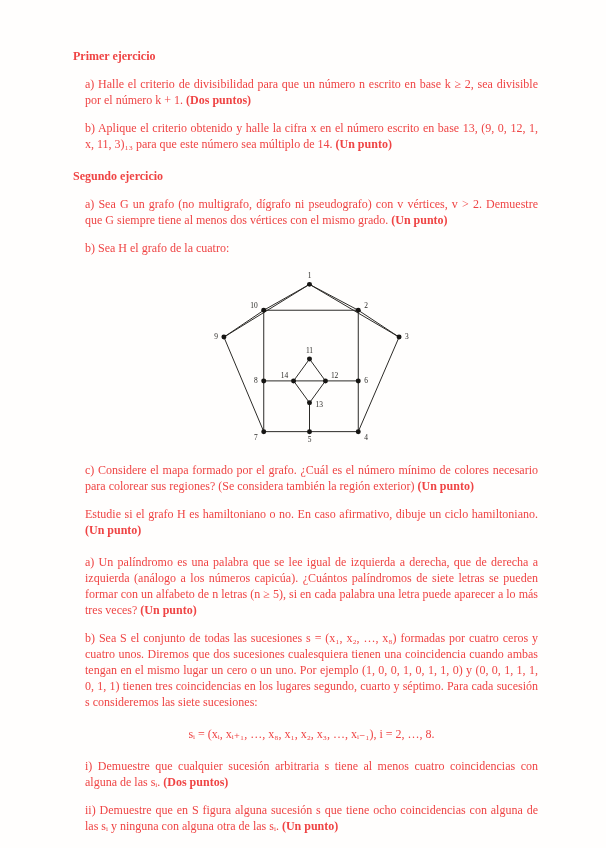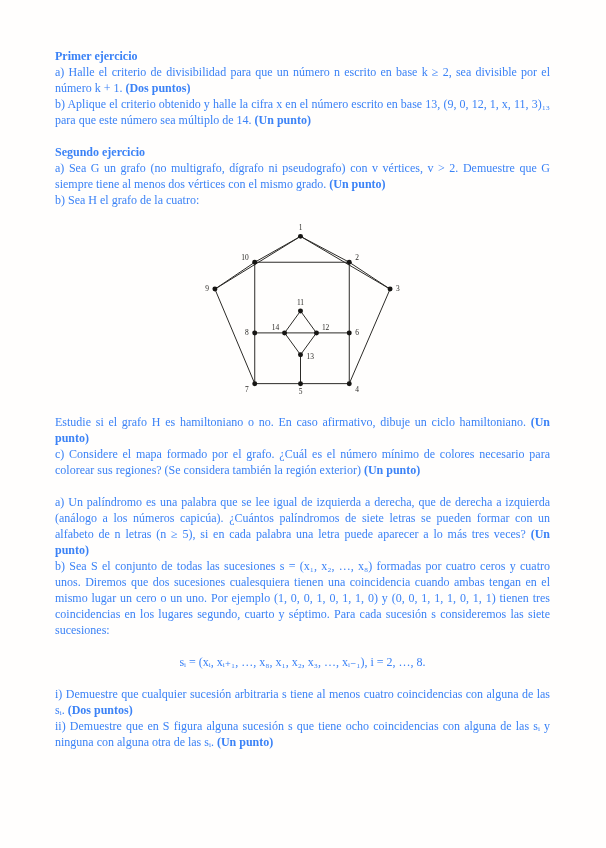--- a/index.html
+++ b/index.html
@@ -1,36 +1,36 @@
 <!DOCTYPE html>
 <html><head>
 <meta charset="utf-8">
 <style>
   * { margin: 0; padding: 0; box-sizing: border-box; }
   html, body { background: #ffffff; }
   .page {
     width: 606px;
     height: 848px;
     background: #fffefd;
-    color: #3b82f6;
+    color: #ef4444;
     font-family: "Liberation Serif", "DejaVu Serif", "DejaVu Sans", serif;
     font-size: 12px;
     line-height: 16px;
-    padding: 48px 56px 40px 55px;
+    padding: 48px 56px 40px 73px;
     text-align: justify;
     overflow: hidden;
   }
   .section-title {
     font-weight: bold;
     font-size: 12px;
     text-align: left;
   }
   .section { margin-top: 16px; }
   .section:first-child { margin-top: 0; }
-  p.item { margin: 0; }
+  p.item { margin: 12px; }
   .pts { font-weight: bold; }
   .figure-wrap {
     margin: 14px auto 14px auto;
     width: 210px;
     text-align: center;
   }
   .figure-wrap svg { display: block; margin: 0 auto; }
   .graph-edge { stroke: #2a2926; stroke-width: 2; }
   .graph-vertex { fill: #161513; }
   .graph-label {
@@ -108,22 +108,22 @@
           <text x="204" y="264" text-anchor="start" class="graph-label">13</text>
           <circle cx="100" cy="314" r="5" class="graph-vertex"></circle>
           <text x="88" y="330" text-anchor="end" class="graph-label">7</text>
           <circle cx="192" cy="314" r="5" class="graph-vertex"></circle>
           <text x="192" y="334" text-anchor="middle" class="graph-label">5</text>
           <circle cx="290" cy="314" r="5" class="graph-vertex"></circle>
           <text x="302" y="330" text-anchor="start" class="graph-label">4</text>
         </svg>
     </div>
 
+    <p class="item"><span>c) Considere el mapa formado por el grafo. ¿Cuál es el número mínimo de colores necesario para colorear sus regiones? (Se considera también la región exterior) </span><span class="pts">(Un punto)</span></p>
     <p class="item"><span>Estudie si el grafo H es hamiltoniano o no. En caso afirmativo, dibuje un ciclo hamiltoniano. </span><span class="pts">(Un punto)</span></p>
-    <p class="item"><span>c) Considere el mapa formado por el grafo. ¿Cuál es el número mínimo de colores necesario para colorear sus regiones? (Se considera también la región exterior) </span><span class="pts">(Un punto)</span></p>
   </div>
 
   <div class="section">
     <p class="item"><span>a) Un palíndromo es una palabra que se lee igual de izquierda a derecha, que de derecha a izquierda (análogo a los números capicúa). ¿Cuántos palíndromos de siete letras se pueden formar con un alfabeto de n letras (n ≥ 5), si en cada palabra una letra puede aparecer a lo más tres veces? </span><span class="pts">(Un punto)</span></p>
     <p class="item">b) Sea S el conjunto de todas las sucesiones s = (x₁, x₂, …, x₈) formadas por cuatro ceros y cuatro unos. Diremos que dos sucesiones cualesquiera tienen una coincidencia cuando ambas tengan en el mismo lugar un cero o un uno. Por ejemplo (1, 0, 0, 1, 0, 1, 1, 0) y (0, 0, 1, 1, 1, 0, 1, 1) tienen tres coincidencias en los lugares segundo, cuarto y séptimo. Para cada sucesión s consideremos las siete sucesiones:</p>
     <p class="formula">sᵢ = (xᵢ, xᵢ₊₁, …, x₈, x₁, x₂, x₃, …, xᵢ₋₁), i = 2, …, 8.</p>
     <p class="item"><span>i) Demuestre que cualquier sucesión arbitraria s tiene al menos cuatro coincidencias con alguna de las sᵢ. </span><span class="pts">(Dos puntos)</span></p>
     <p class="item"><span>ii) Demuestre que en S figura alguna sucesión s que tiene ocho coincidencias con alguna de las sᵢ y ninguna con alguna otra de las sᵢ. </span><span class="pts">(Un punto)</span></p>
   </div>
 

